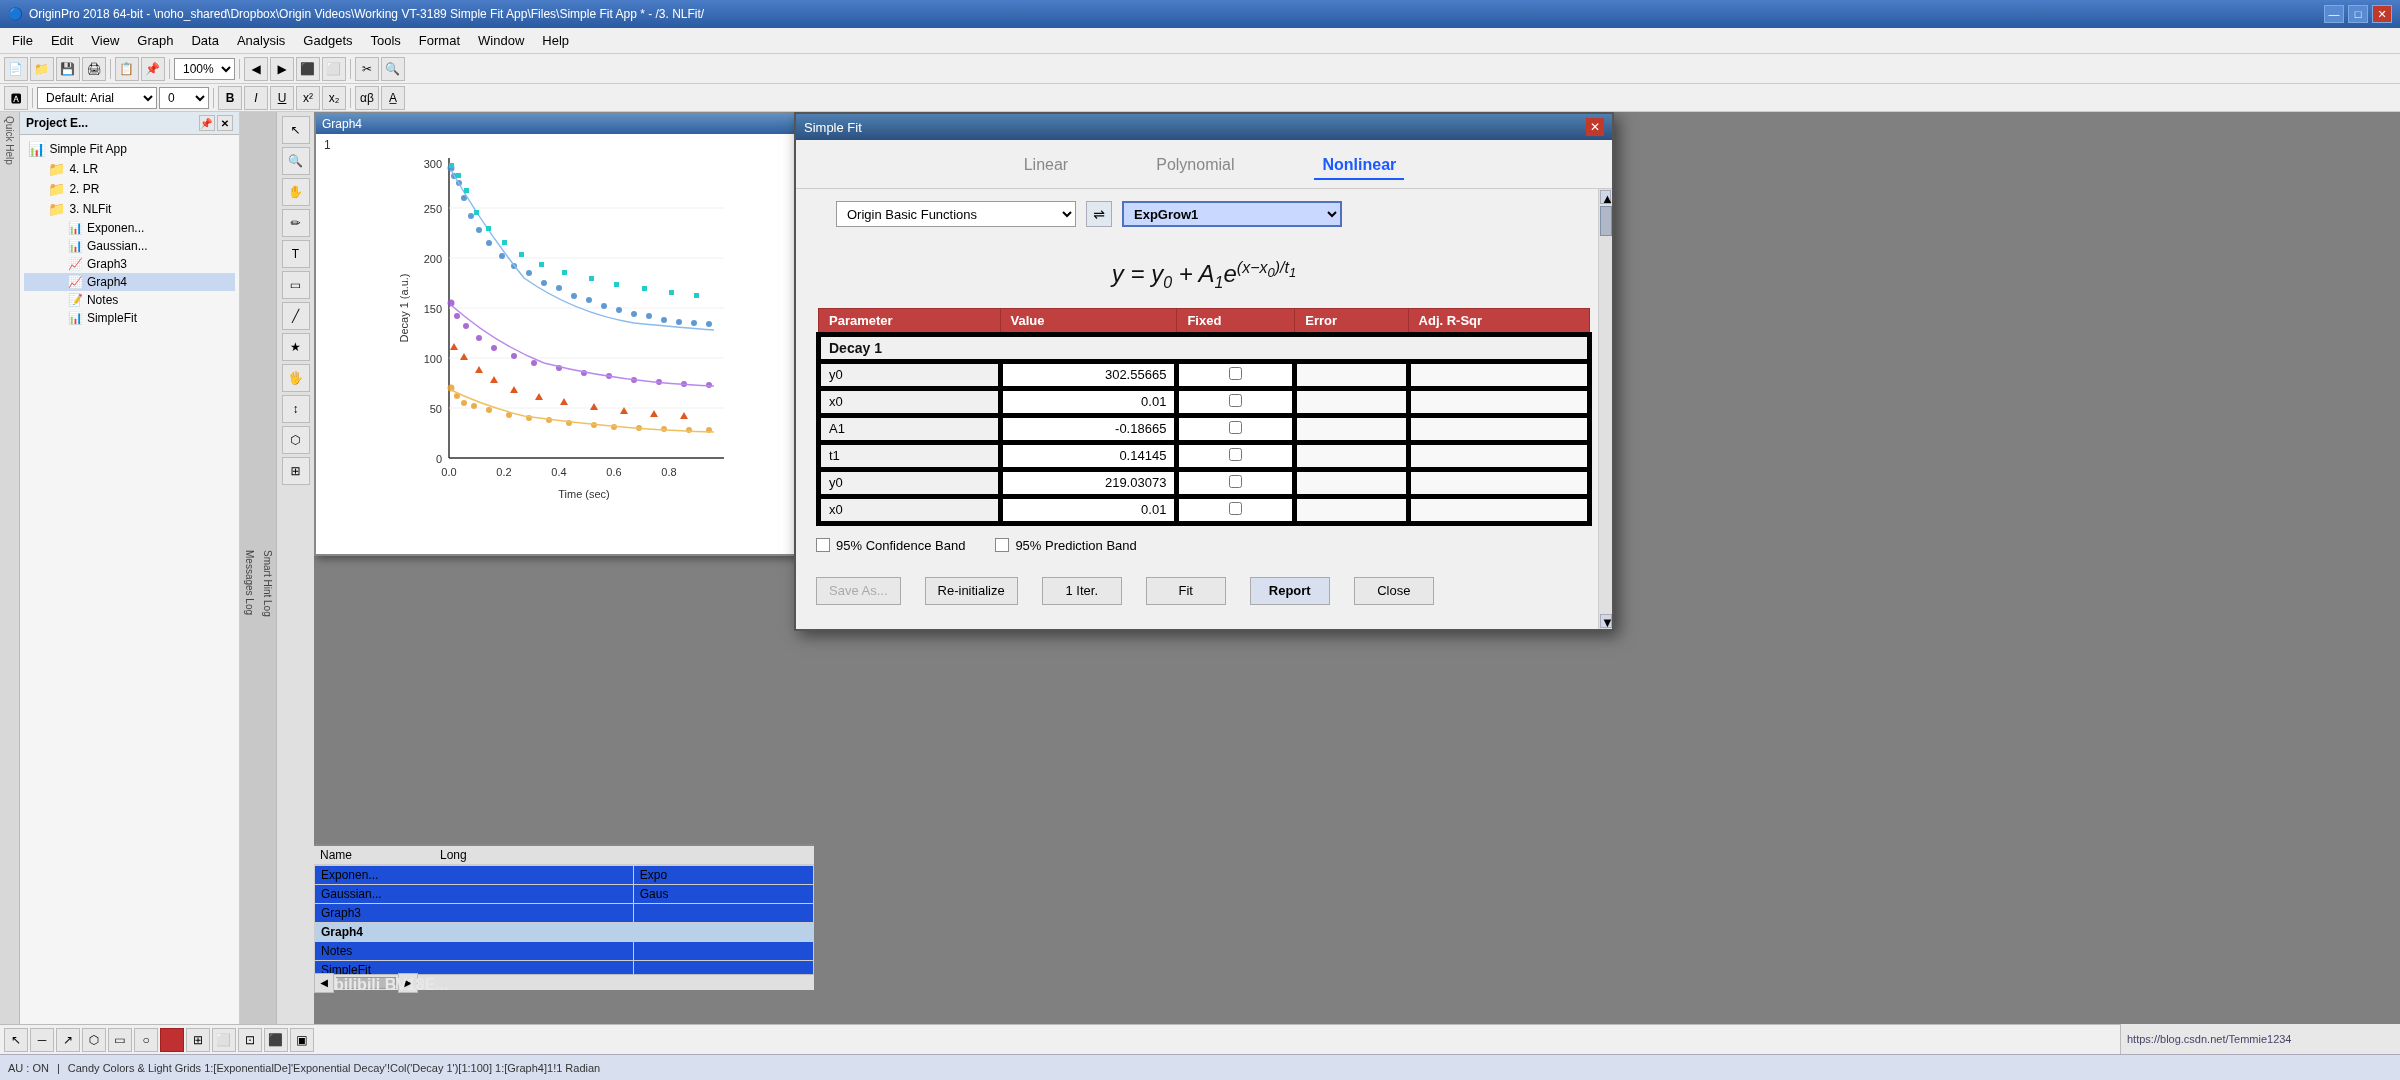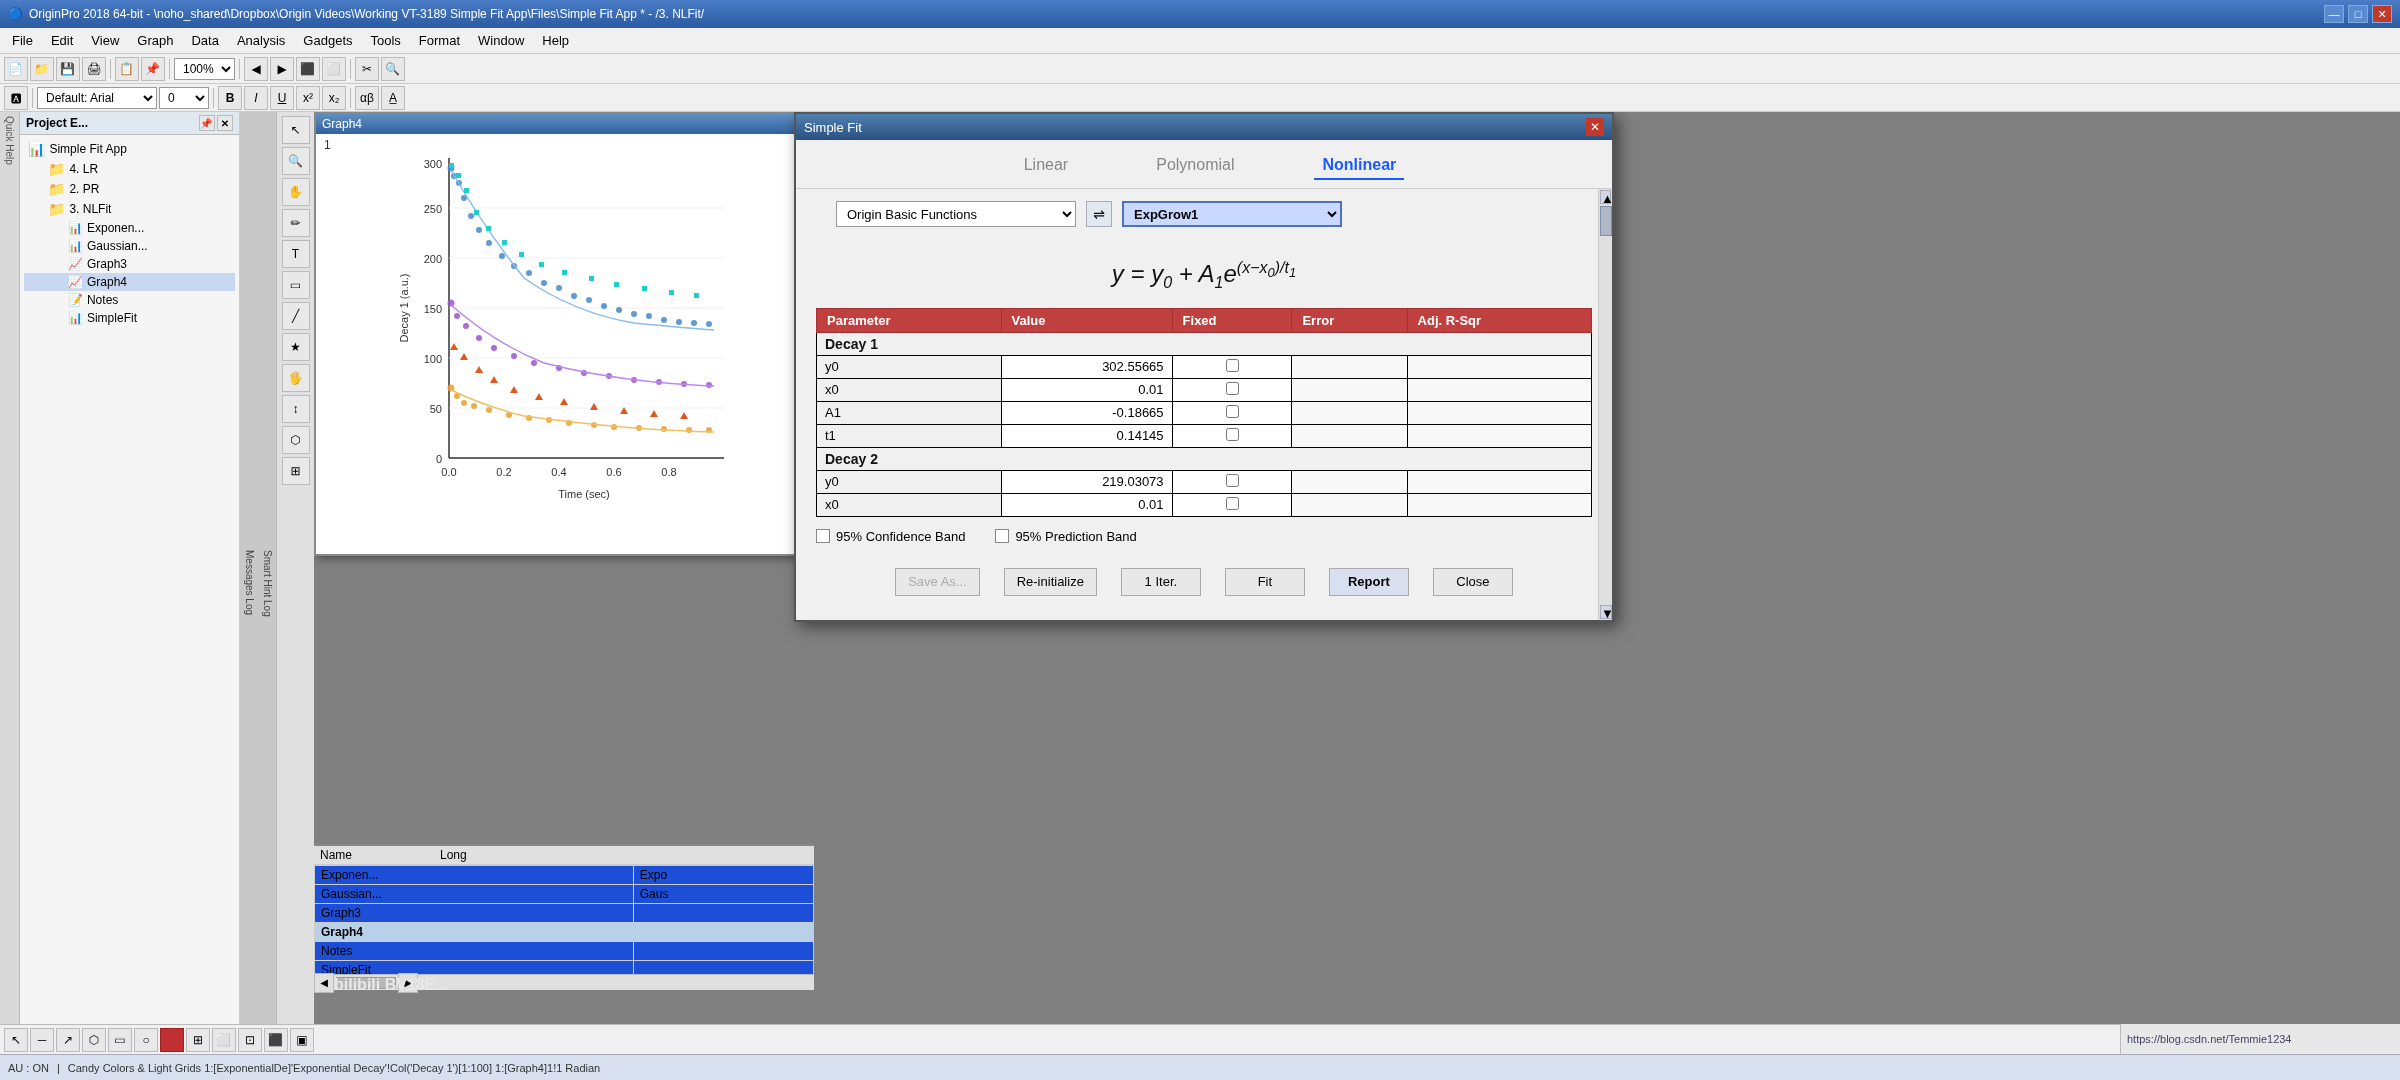--- a/index.html
+++ b/index.html
@@ -339,21 +339,21 @@
     .param-table th {
       background: #c04040;
       color: white;
       border: 1px solid #a03030;
       padding: 4px 10px;
       text-align: left;
       font-weight: bold;
     }
     .param-table th:first-child { text-align: left; }
     .param-table td {
-      border: 1px solid #000000;
+      border: 5px solid #000000;
       padding: 3px 8px;
     }
     .param-table tr.group-header td {
       background: #f0f0f0;
       font-weight: bold;
       font-size: 14px;
       color: #111;
     }
     .param-table td.value-cell {
       text-align: right;
@@ -372,21 +372,20 @@
       display: flex;
       align-items: center;
       gap: 30px;
       padding: 8px 0;
       margin-bottom: 8px;
     }
 
     
     .dialog-buttons {
       display: flex;
-      justify-content: center;
       gap: 24px;
       padding: 8px 0 12px;
     }
     .dialog-btn {
       height: 28px;
       min-width: 80px;
       background: #e8e8e8;
       border: 1px solid #aaa;
       font-size: 13px;
       cursor: pointer;
@@ -931,23 +930,20 @@
                 <td class="empty-cell"></td>
               </tr>
               <tr>
                 <td>t1</td>
                 <td class="value-cell">0.14145</td>
                 <td class="check-cell"><input type="checkbox" style=""></td>
                 <td class="empty-cell"></td>
                 <td class="empty-cell"></td>
               </tr>
 
-              <tr class="group-header">
-                <td colspan="5">Decay 2</td>
-              </tr>
               <tr>
                 <td>y0</td>
                 <td class="value-cell">219.03073</td>
                 <td class="check-cell"><input type="checkbox" style=""></td>
                 <td class="empty-cell"></td>
                 <td class="empty-cell"></td>
               </tr>
               <tr>
                 <td>x0</td>
                 <td class="value-cell">0.01</td>

